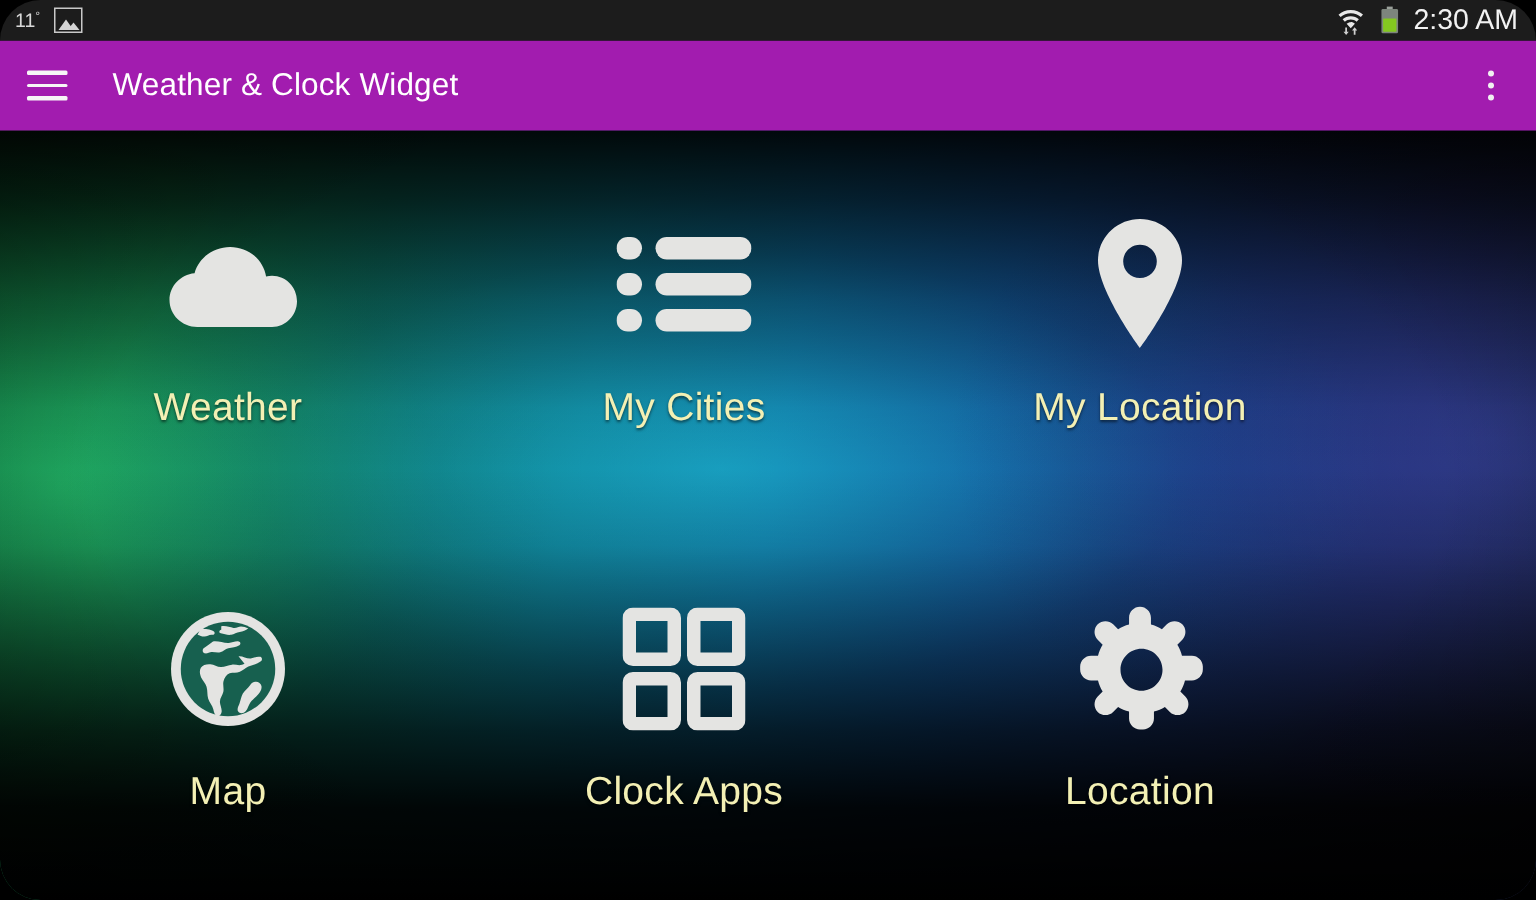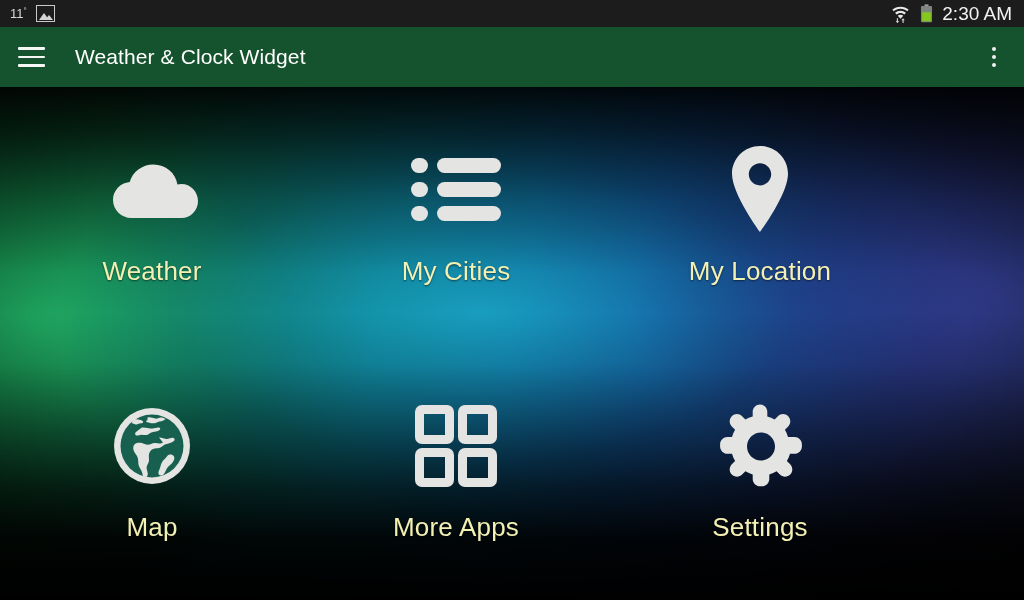--- a/index.html
+++ b/index.html
@@ -14,20 +14,21 @@
     font-family: "Liberation Sans", sans-serif;
     -webkit-font-smoothing: antialiased;
   }
 
   #screen {
     position: relative;
     width: 1024px;
     height: 600px;
     background: #000;
     overflow: hidden;
+    border-radius: 27px;
   }
 
   
   #status-bar {
     position: absolute;
     left: 0; top: 0;
     width: 1024px;
     height: 27px;
     background: #1c1c1c;
     display: flex;
@@ -89,21 +90,21 @@
     line-height: 1;
     font-family: "Liberation Sans", sans-serif;
   }
 
   
   #action-bar {
     position: absolute;
     left: 0; top: 27px;
     width: 1024px;
     height: 60px;
-    background: #14532d;
+    background: #a21caf;
     display: flex;
     align-items: center;
     z-index: 30;
   }
   #menu-button {
     width: 30px;
     height: 30px;
     margin-left: 18px;
     display: flex;
     flex-direction: column;
@@ -355,26 +356,26 @@
       <div class="tile-icon">
         <svg class="ico" width="82" height="82" viewBox="0 0 82 82">
           <g fill="none" stroke="#e4e4e2" stroke-width="9">
             <rect x="4.5" y="4.5" width="30" height="30" rx="2.5"></rect>
             <rect x="47.5" y="4.5" width="30" height="30" rx="2.5"></rect>
             <rect x="4.5" y="47.5" width="30" height="30" rx="2.5"></rect>
             <rect x="47.5" y="47.5" width="30" height="30" rx="2.5"></rect>
           </g>
         </svg>
       </div>
-      <div class="tile-label">More Apps</div>
+      <div class="tile-label">Clock Apps</div>
     </div>
 
     <div class="tile">
       <div class="tile-icon">
         <svg class="ico" width="86" height="86" viewBox="0 0 86 86">
           <path fill="#e4e4e2" fill-rule="evenodd" d="M43 1.5c-4 0-7.3 3.3-7.3 7.3v4.6c-2.6.7-5.1 1.7-7.3 3.1l-3.3-3.3c-2.8-2.8-7.5-2.8-10.3 0s-2.8 7.5 0 10.3l3.3 3.3c-1.4 2.2-2.4 4.7-3.1 7.3H10.4c-4 0-7.3 3.3-7.3 7.3v2c0 4 3.3 7.3 7.3 7.3H15c.7 2.6 1.7 5.1 3.1 7.3l-3.3 3.3c-2.8 2.8-2.8 7.5 0 10.3s7.5 2.8 10.3 0l3.3-3.3c2.2 1.4 4.7 2.4 7.3 3.1v4.6c0 4 3.3 7.3 7.3 7.3h2c4 0 7.3-3.3 7.3-7.3v-4.6c2.6-.7 5.1-1.7 7.3-3.1l3.3 3.3c2.8 2.8 7.5 2.8 10.3 0s2.8-7.5 0-10.3l-3.3-3.3c1.4-2.2 2.4-4.7 3.1-7.3h4.6c4 0 7.3-3.3 7.3-7.3v-2c0-4-3.3-7.3-7.3-7.3H71c-.7-2.6-1.7-5.1-3.1-7.3l3.3-3.3c2.8-2.8 2.8-7.5 0-10.3s-7.5-2.8-10.3 0l-3.3 3.3c-2.2-1.4-4.7-2.4-7.3-3.1V8.8c0-4-3.3-7.3-7.3-7.3zM44 29.5c-7.7 0-14 6.3-14 14s6.3 14 14 14 14-6.3 14-14-6.3-14-14-14z"></path>
         </svg>
       </div>
-      <div class="tile-label">Settings</div>
+      <div class="tile-label">Location</div>
     </div>
 
   </div>
 </div>
 
 </body></html>

